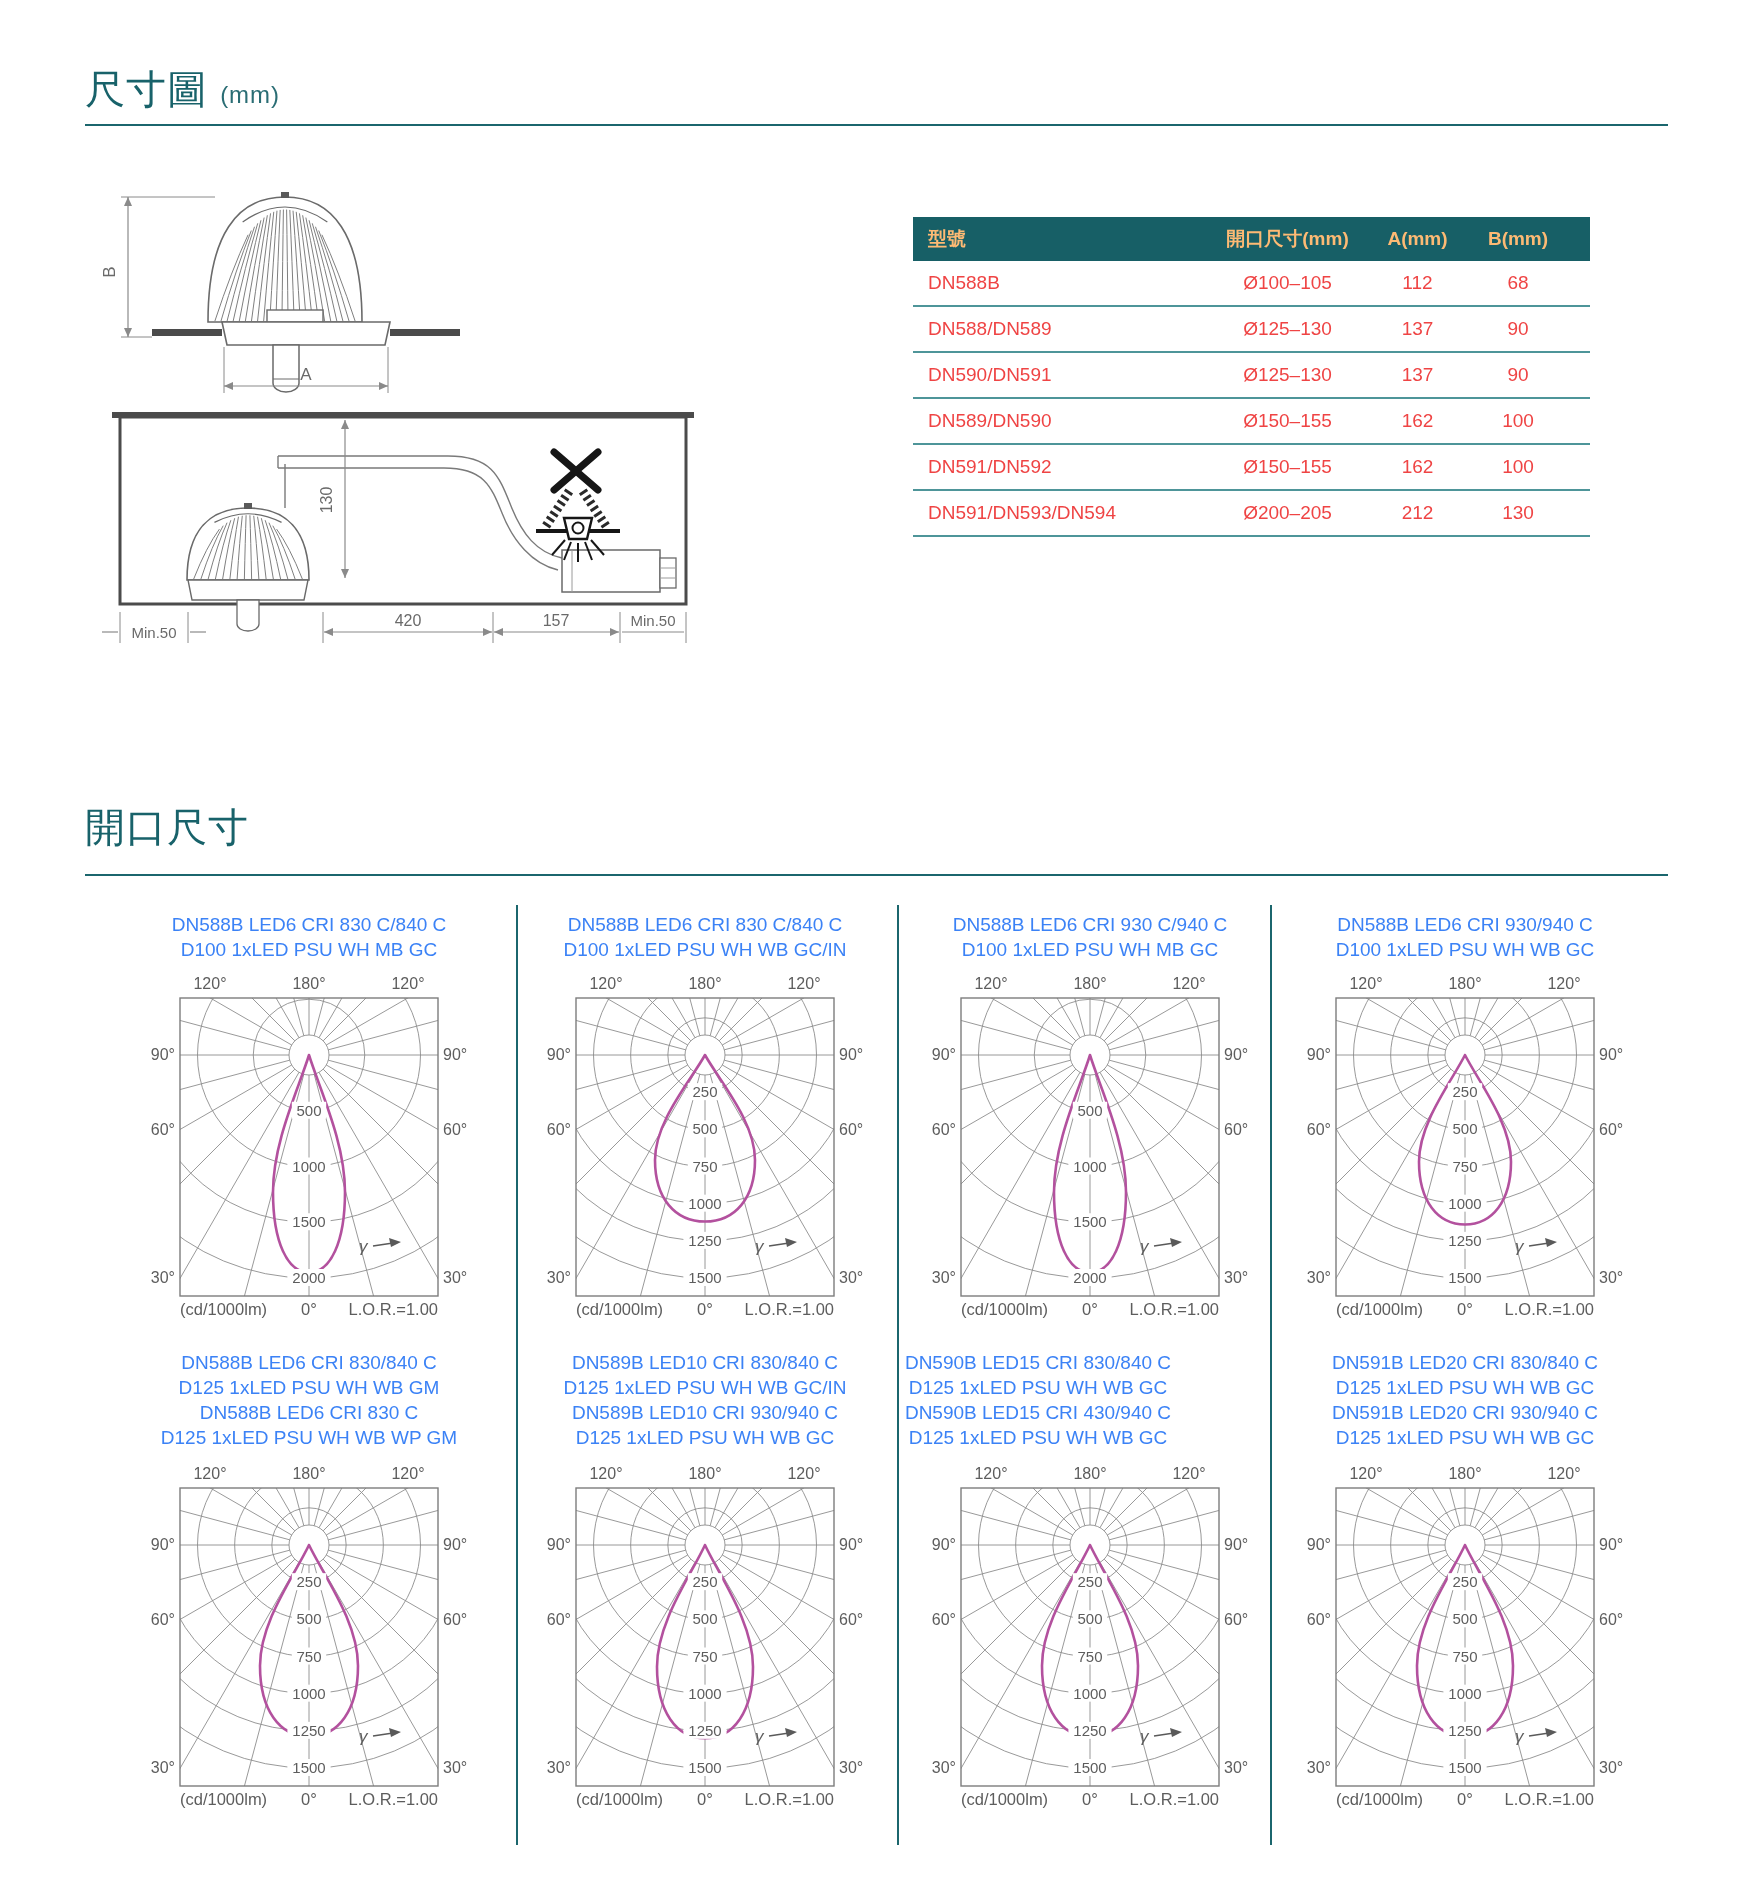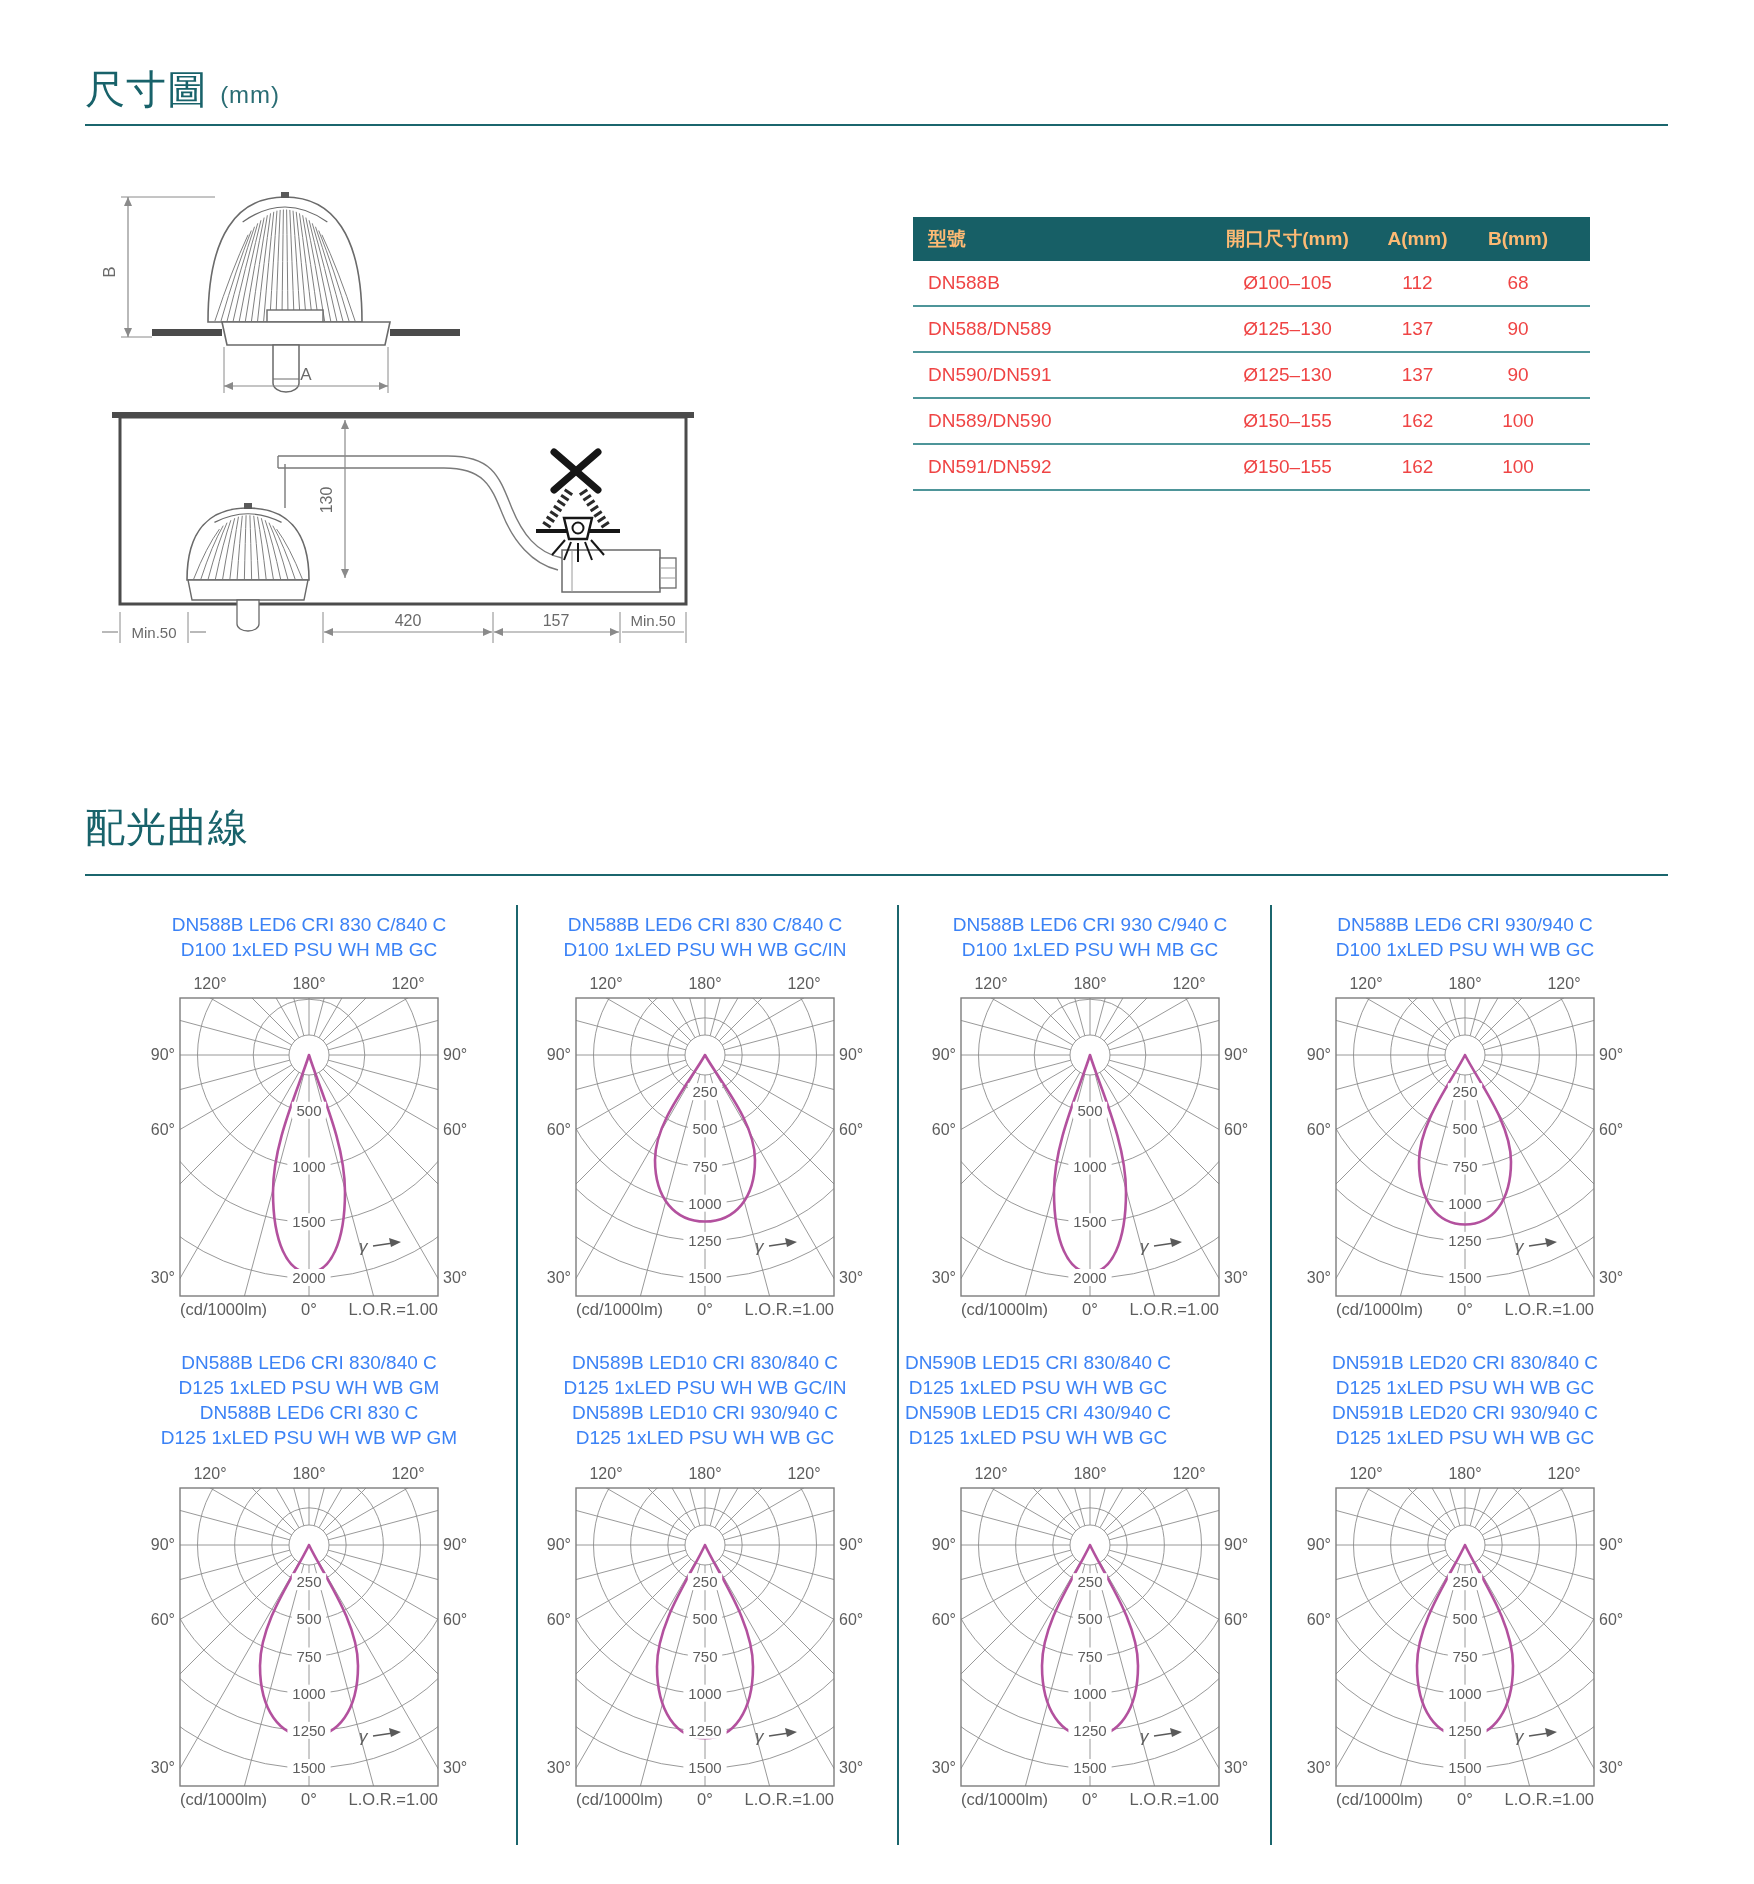--- a/index.html
+++ b/index.html
@@ -208,25 +208,31 @@
           <td>Ø150–155</td>
           <td>162</td>
           <td>100</td>
         </tr>
         <tr>
           <td>DN591/DN592</td>
           <td>Ø150–155</td>
           <td>162</td>
           <td>100</td>
         </tr>
+        <tr>
+          <td>DN591/DN593/DN594</td>
+          <td>Ø200–205</td>
+          <td>212</td>
+          <td>130</td>
+        </tr>
       </tbody>
   </table>
 
   <div class="h-title" style="top:800px">
-    <span>配光曲線</span>
+    <span>開口尺寸</span>
   </div>
   <div class="rule" style="top:874px"></div>
 
   <div class="vdiv" style="left:516px;top:905px;height:940px"></div>
   <div class="vdiv" style="left:897px;top:905px;height:940px"></div>
   <div class="vdiv" style="left:1270px;top:905px;height:940px"></div>
 
   <div id="charts-layer">
       <div class="chart-title" style="left: 139px; top: 912px;">
         <div>DN588B LED6 CRI 830 C/840 C</div>

